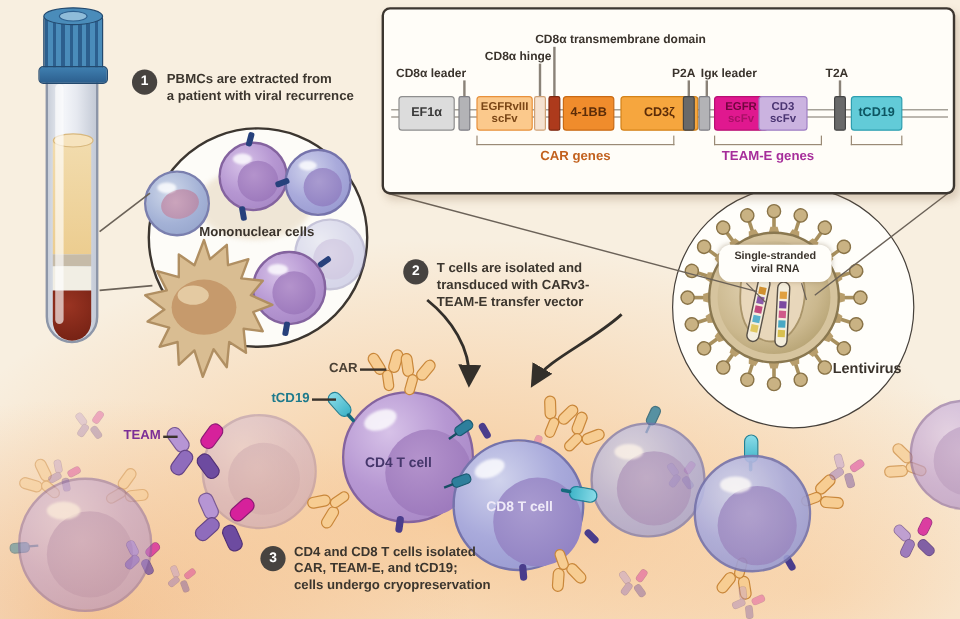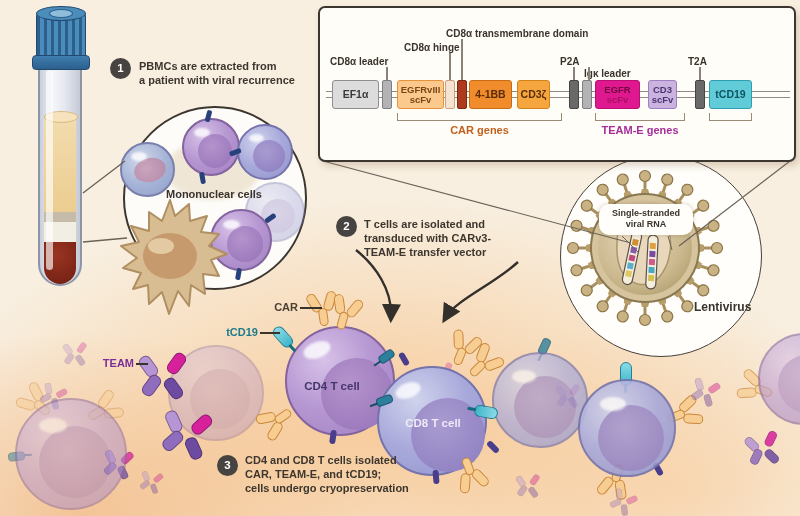--- a/index.html
+++ b/index.html
@@ -354,47 +354,47 @@
     <div class="mini" style="left:62px;background:#b3b3b6;border:1.5px solid #7e7e84"></div>
     <div class="gbox" style="left:77px;width:47px;background:#fbc98c;border:1.5px solid #e8913c;color:#7a4616;font-size:9.5px">
       <span>EGFRvIII</span>
         <span class="sub">scFv</span>
     </div>
     <div class="mini" style="left:125px;background:#f5e2d0;border:1.5px solid #cfa176"></div>
     <div class="mini" style="left:137px;background:#ad3a1c;border:1.5px solid #7e2810"></div>
     <div class="gbox" style="left:149px;width:43px;background:#f08c2c;border:1.5px solid #c96a14;color:#5c2c08">
         <span>4-1BB</span>
       </div>
-    <div class="gbox" style="left:197px;width:33px;background:#f6a63e;border:1.5px solid #d4831a;color:#5c2c08">
+    <div class="gbox" style="left:197px;width:65px;background:#f6a63e;border:1.5px solid #d4831a;color:#5c2c08">
         <span>CD3ζ</span>
       </div>
     <div class="mini" style="left:249px;background:#696969;border:1.5px solid #454545"></div>
     <div class="mini" style="left:262px;background:#b3b3b6;border:1.5px solid #7e7e84"></div>
     <div class="gbox" style="left:275px;width:45px;background:#e0188f;border:1.5px solid #b80f73;color:#70063e;font-size:9.5px">
       <span>EGFR</span>
         <span class="sub" style="color:#a81066">scFv</span>
     </div>
-    <div class="gbox" style="left:328px;width:29px;background:#cbb3e0;border:1.5px solid #9f7fc4;color:#4a3472;font-size:9.5px">
+    <div class="gbox" style="left:312px;width:41px;background:#cbb3e0;border:1.5px solid #9f7fc4;color:#4a3472;font-size:9.5px">
       <span>CD3</span>
         <span class="sub">scFv</span>
     </div>
     <div class="mini" style="left:375px;background:#696969;border:1.5px solid #454545"></div>
     <div class="gbox" style="left:389px;width:43px;background:#62cbd8;border:1.5px solid #2e9fb0;color:#0d5662">
         <span>tCD19</span>
       </div>
 
     <div class="tlabel" style="left:10px;top:48px">CD8α leader</div>
     <div class="tline" style="left:66px;top:59px;height:13px"></div>
     <div class="tlabel" style="left:84px;top:34px">CD8α hinge</div>
     <div class="tline" style="left:129px;top:45px;height:27px"></div>
     <div class="tlabel" style="left:126px;top:20px">CD8α transmembrane domain</div>
     <div class="tline" style="left:141px;top:31px;height:41px"></div>
     <div class="tlabel" style="left:240px;top:48px">P2A</div>
     <div class="tline" style="left:253px;top:59px;height:13px"></div>
-    <div class="tlabel" style="left:264px;top:60px">Igκ leader</div>
+    <div class="tlabel" style="left:264px;top:48px">Igκ leader</div>
     <div class="tline" style="left:268px;top:59px;height:13px"></div>
     <div class="tlabel" style="left:368px;top:48px">T2A</div>
     <div class="tline" style="left:379px;top:59px;height:13px"></div>
 
     <div class="bracket" style="left:77px;width:165px"></div>
     <div class="glabel" style="left:77px;width:165px;color:#c2611e">CAR genes</div>
     <div class="bracket" style="left:275px;width:90px"></div>
     <div class="glabel" style="left:275px;width:90px;color:#a62d9a">TEAM-E genes</div>
     <div class="bracket" style="left:389px;width:43px"></div>
   </div>

